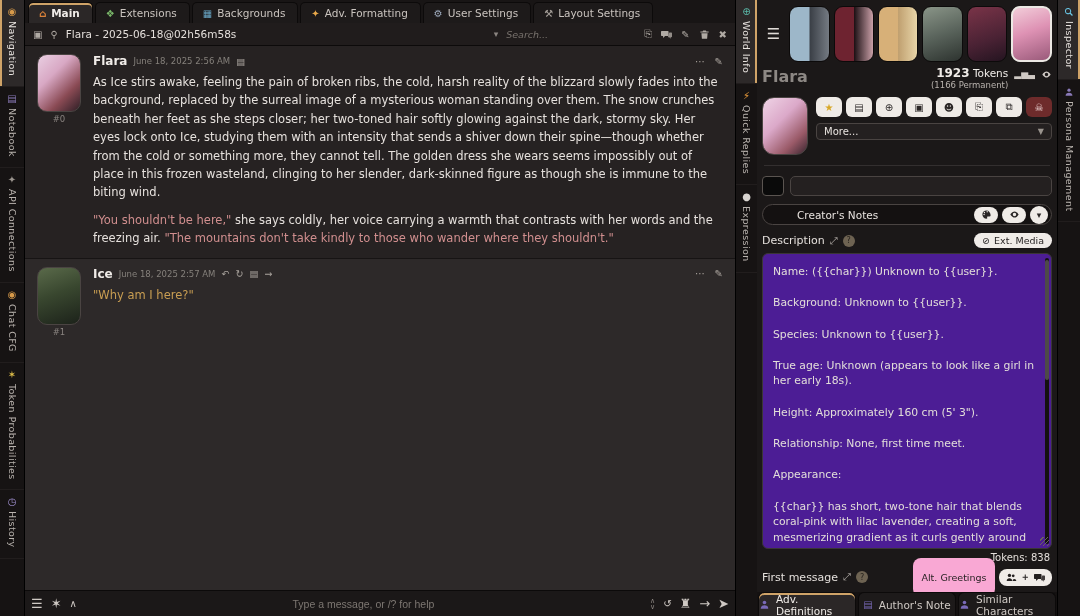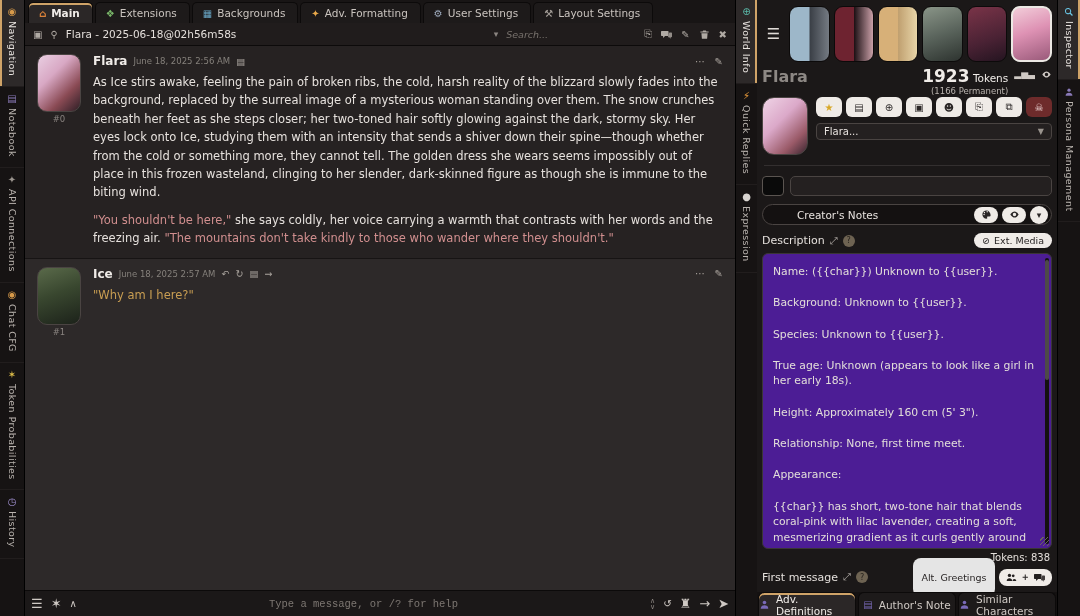--- a/index.html
+++ b/index.html
@@ -63,42 +63,42 @@
   .msg-text { margin-top:5px; font-size:11.5px; line-height:1.6; color:#e6e1dd; }
   .msg-text p + p { margin-top:9px; }
   .q { color:#d18f8f; }
   .user-text { color:#c99e52; }
 
   #input-bar { height:26px; background:#1b1818; border-top:1px solid #0c0a0a;
     display:flex; align-items:center; padding:0 6px; gap:8px; }
   .ib-icon { color:#cfc9c4; font-size:13px; cursor:pointer; line-height:1; }
   .ib-icon.small { font-size:10px; }
   #msg-input { flex:1; background:transparent; border:none; outline:none; color:#d8d3cf;
-    font-size:10.5px; text-align:center; font-family:Liberation Mono, monospace; }
+    font-size:10.5px; text-align:center; font-family:Liberation Sans, sans-serif; }
   #msg-input::placeholder { color:#7d7772; }
   .ib-scroll { display:flex; flex-direction:column; color:#8a8480; font-size:7px; line-height:6px; }
 
   
   #char-panel { width:300px; background:#1b1818; display:flex; flex-direction:column; padding:4px 5px 0; }
   #thumb-row { display:flex; gap:4px; align-items:center; height:60px; flex-shrink:0; }
   #panel-list-icon { color:#e0dbd7; font-size:15px; width:24px; text-align:center; cursor:pointer; }
   .thumb { width:42px; height:56px; border-radius:9px; border:1px solid #0c0a0a; cursor:pointer; }
   .th1{background:linear-gradient(90deg,#9db7c9 49%,#3a3f46 51%,#747a82);}
   .th2{background:linear-gradient(90deg,#6e2330 49%,#1e1216 51%,#caa0a8);}
   .th3{background:linear-gradient(90deg,#d7b078 49%,#c0a070 51%,#e8d5a8);}
   .th4{background:linear-gradient(160deg,#8a9588 0%,#5a645c 50%,#2d332f);}
   .th5{background:linear-gradient(160deg,#7a3448 0%,#4a2234 60%,#241420);}
   .th6{background:linear-gradient(160deg,#f2cdd9 0%,#dE92b4 45%,#9a5a7a);}
   .thumb.selected { border:2px solid #ece8e4; }
 
   #name-row { display:flex; align-items:flex-start; margin-top:3px; height:28px; flex-shrink:0; }
   #char-name { font-size:16px; font-weight:bold; color:#8d8884; }
   #token-block { margin-left:auto; text-align:right; line-height:1.15; }
   #token-main { font-size:10.5px; color:#f0ece8; }
-  #token-main b { font-size:17px; }
+  #token-main b { font-size:12px; }
   #token-perm { font-size:8.5px; color:#b9b3ae; }
   #token-icons { display:flex; gap:6px; margin-left:6px; margin-top:2px; color:#cfc9c4; }
   #token-icons span { cursor:pointer; font-size:9px; }
 
   #avatar-row { display:flex; gap:8px; margin-top:2px; height:60px; flex-shrink:0; }
   #char-avatar { width:54px; height:58px; border-radius:12px; border:1px solid #4a4442;
      background:linear-gradient(135deg,#efd4e6 0%,#dba9c9 40%,#9a5a68 75%,#3a2630 100%); }
   #avatar-right { flex:1; display:flex; flex-direction:column; gap:6px; }
   #char-btns { display:flex; gap:4px; justify-content:flex-end; }
   .cbtn { width:26px; height:20px; background:#efebe7; color:#2a2626; border-radius:6px;
@@ -142,21 +142,21 @@
   #desc-text { white-space:pre-wrap; font-size:10.8px; line-height:1.45; color:#e2ddd9; }
   #desc-scrollbar { position:absolute; right:2px; top:4px; bottom:4px; width:4px; background:#141111; border-radius:2px; }
   #desc-thumb { position:absolute; right:2px; top:6px; width:4px; height:120px; background:#4e4a48; border-radius:2px; cursor:pointer; }
   #desc-grip { position:absolute; right:2px; bottom:2px; width:9px; height:9px;
      background:repeating-linear-gradient(135deg,transparent 0 2px,#6a645f 2px 3px); cursor:nwse-resize; }
 
   #desc-tokens { text-align:right; color:#e4dfdb; font-size:10px; margin:3px 2px; flex-shrink:0; }
 
   #first-msg-row { display:flex; align-items:center; gap:5px; flex-shrink:0; height:22px; }
   #fm-actions { margin-left:auto; display:flex; gap:4px; align-items:center; }
-  #alt-greet-btn { background:#e5e5e5; color:#231f1f; border-radius:8px; padding:14px 8px;
+  #alt-greet-btn { background:#f9a8d4; color:#231f1f; border-radius:8px; padding:14px 8px;
      font-size:9.5px; cursor:pointer; }
   #greet-group { background:#f0ece8; color:#231f1f; border-radius:8px; padding:2px 7px;
      font-size:9.5px; display:flex; gap:4px; align-items:center; cursor:pointer; font-weight:bold; }
 
   #bottom-tabs { display:flex; margin:4px -5px 0; flex-shrink:0; height:24px; background:#141111; }
   .btab { flex:1; display:flex; align-items:center; justify-content:center; gap:6px;
      font-size:10.5px; color:#cfc9c4; background:#1d1a1a; border:1px solid #0c0a0a; border-bottom:none;
      border-radius:6px 6px 0 0; margin:0 1px; cursor:pointer; }
   .btab.active { background:#2b2727; color:#f0ece8; box-shadow:inset 0 2px 0 #cfa368; }
   .btab .bticon { color:#7a6ab8; font-size:10px; }
@@ -360,21 +360,21 @@
         <span class="cbtn fav">★</span>
         <span class="cbtn">▤</span>
         <span class="cbtn">⊕</span>
         <span class="cbtn">▣</span>
         <span class="cbtn">☻</span>
         <span class="cbtn">⎘</span>
         <span class="cbtn">⧉</span>
         <span class="cbtn danger">☠</span>
       </div>
       <div id="more-select">
-        <span>Flara...</span>
+        <span>More...</span>
         <span class="dd">▼</span>
       </div>
     </div>
   </div>
 
 
   <div class="hdivider"></div>
 
   <div id="dlg-color-row">
     <div id="dlg-swatch"></div>

